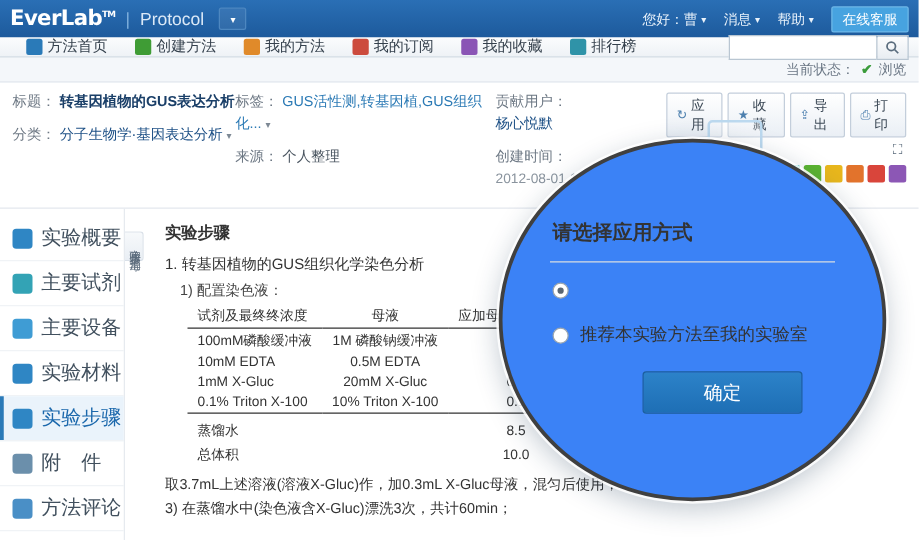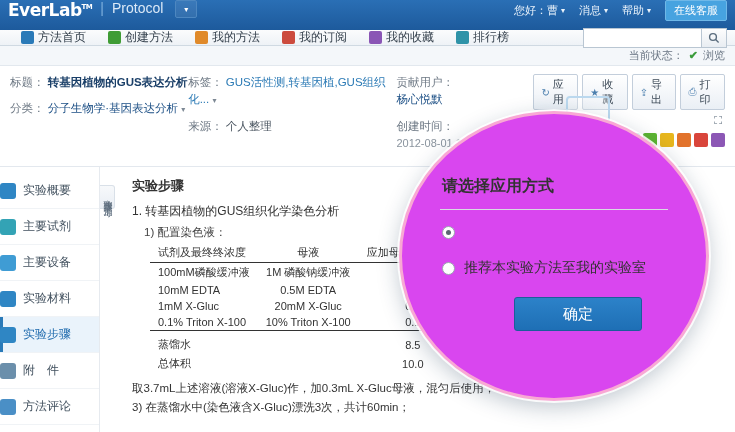--- a/index.html
+++ b/index.html
@@ -11,21 +11,21 @@
     color: #333;
     background: #fff;
     overflow: hidden;
     position: relative;
   }
 
   
   .topbar {
     height: 30px;
     background: linear-gradient(#2a6fb5, #1d5a9c);
-    display: flex; align-items: flex-start;
+    display: flex; align-items: center;
     color: #fff;
     padding: 0 8px;
     position: relative;
   }
   .logo {
     font-family: "DejaVu Sans", sans-serif;
     font-size: 17px; font-weight: bold; letter-spacing: -0.5px;
     color: #fff;
   }
   .logo-tm { font-size: 7px; vertical-align: super; }
@@ -152,22 +152,22 @@
 
   
   .body { display:flex; height: 312px; }
 
   .sidebar {
     width: 100px; background:#fff; border-right:1px solid #e6eaef;
     padding-top: 6px;
   }
   .side-item {
     display:flex; align-items:center; gap:7px;
-    height: 36px; 
-    font-size: 12px; color:#41505e;
+    height: 36px; padding-left: 10px;
+    font-size: 16px; color:#41505e;
     border-bottom:1px solid #f0f3f6;
     cursor:pointer;
   }
   .side-item.active {
     background:#eaf3fb; color:#1b68ac;
     box-shadow: inset 3px 0 0 #2a7ab8;
   }
   .side-ic {
     width:16px;height:16px;border-radius:3px;
     background:#4a8fc6; flex:none;
@@ -214,22 +214,22 @@
 
   .para { font-size:11.5px; color:#333; line-height:1.65; margin:0; }
   .para-list { margin: 6px 0 0 0; }
 
   
   .lens {
     position:absolute;
     left: 399px; top: 111px;
     width: 310px; height: 290px;
     border-radius: 50%;
-    background: #d946ef;
-    border: 3px solid #f9a8d4;
+    background: #3b82f6;
+    border: 3px solid #404040;
     box-shadow: 0 0 0 2px rgba(255,255,255,0.85), 0 6px 22px rgba(20,50,80,0.28);
     overflow:hidden;
     z-index: 30;
   }
   .lens-inner {
     position:absolute; left:0; top:0; right:0; bottom:0;
     padding: 62px 34px 0 34px;
   }
   .lens-title {
     font-size: 16px; color:#333; font-weight:bold;

